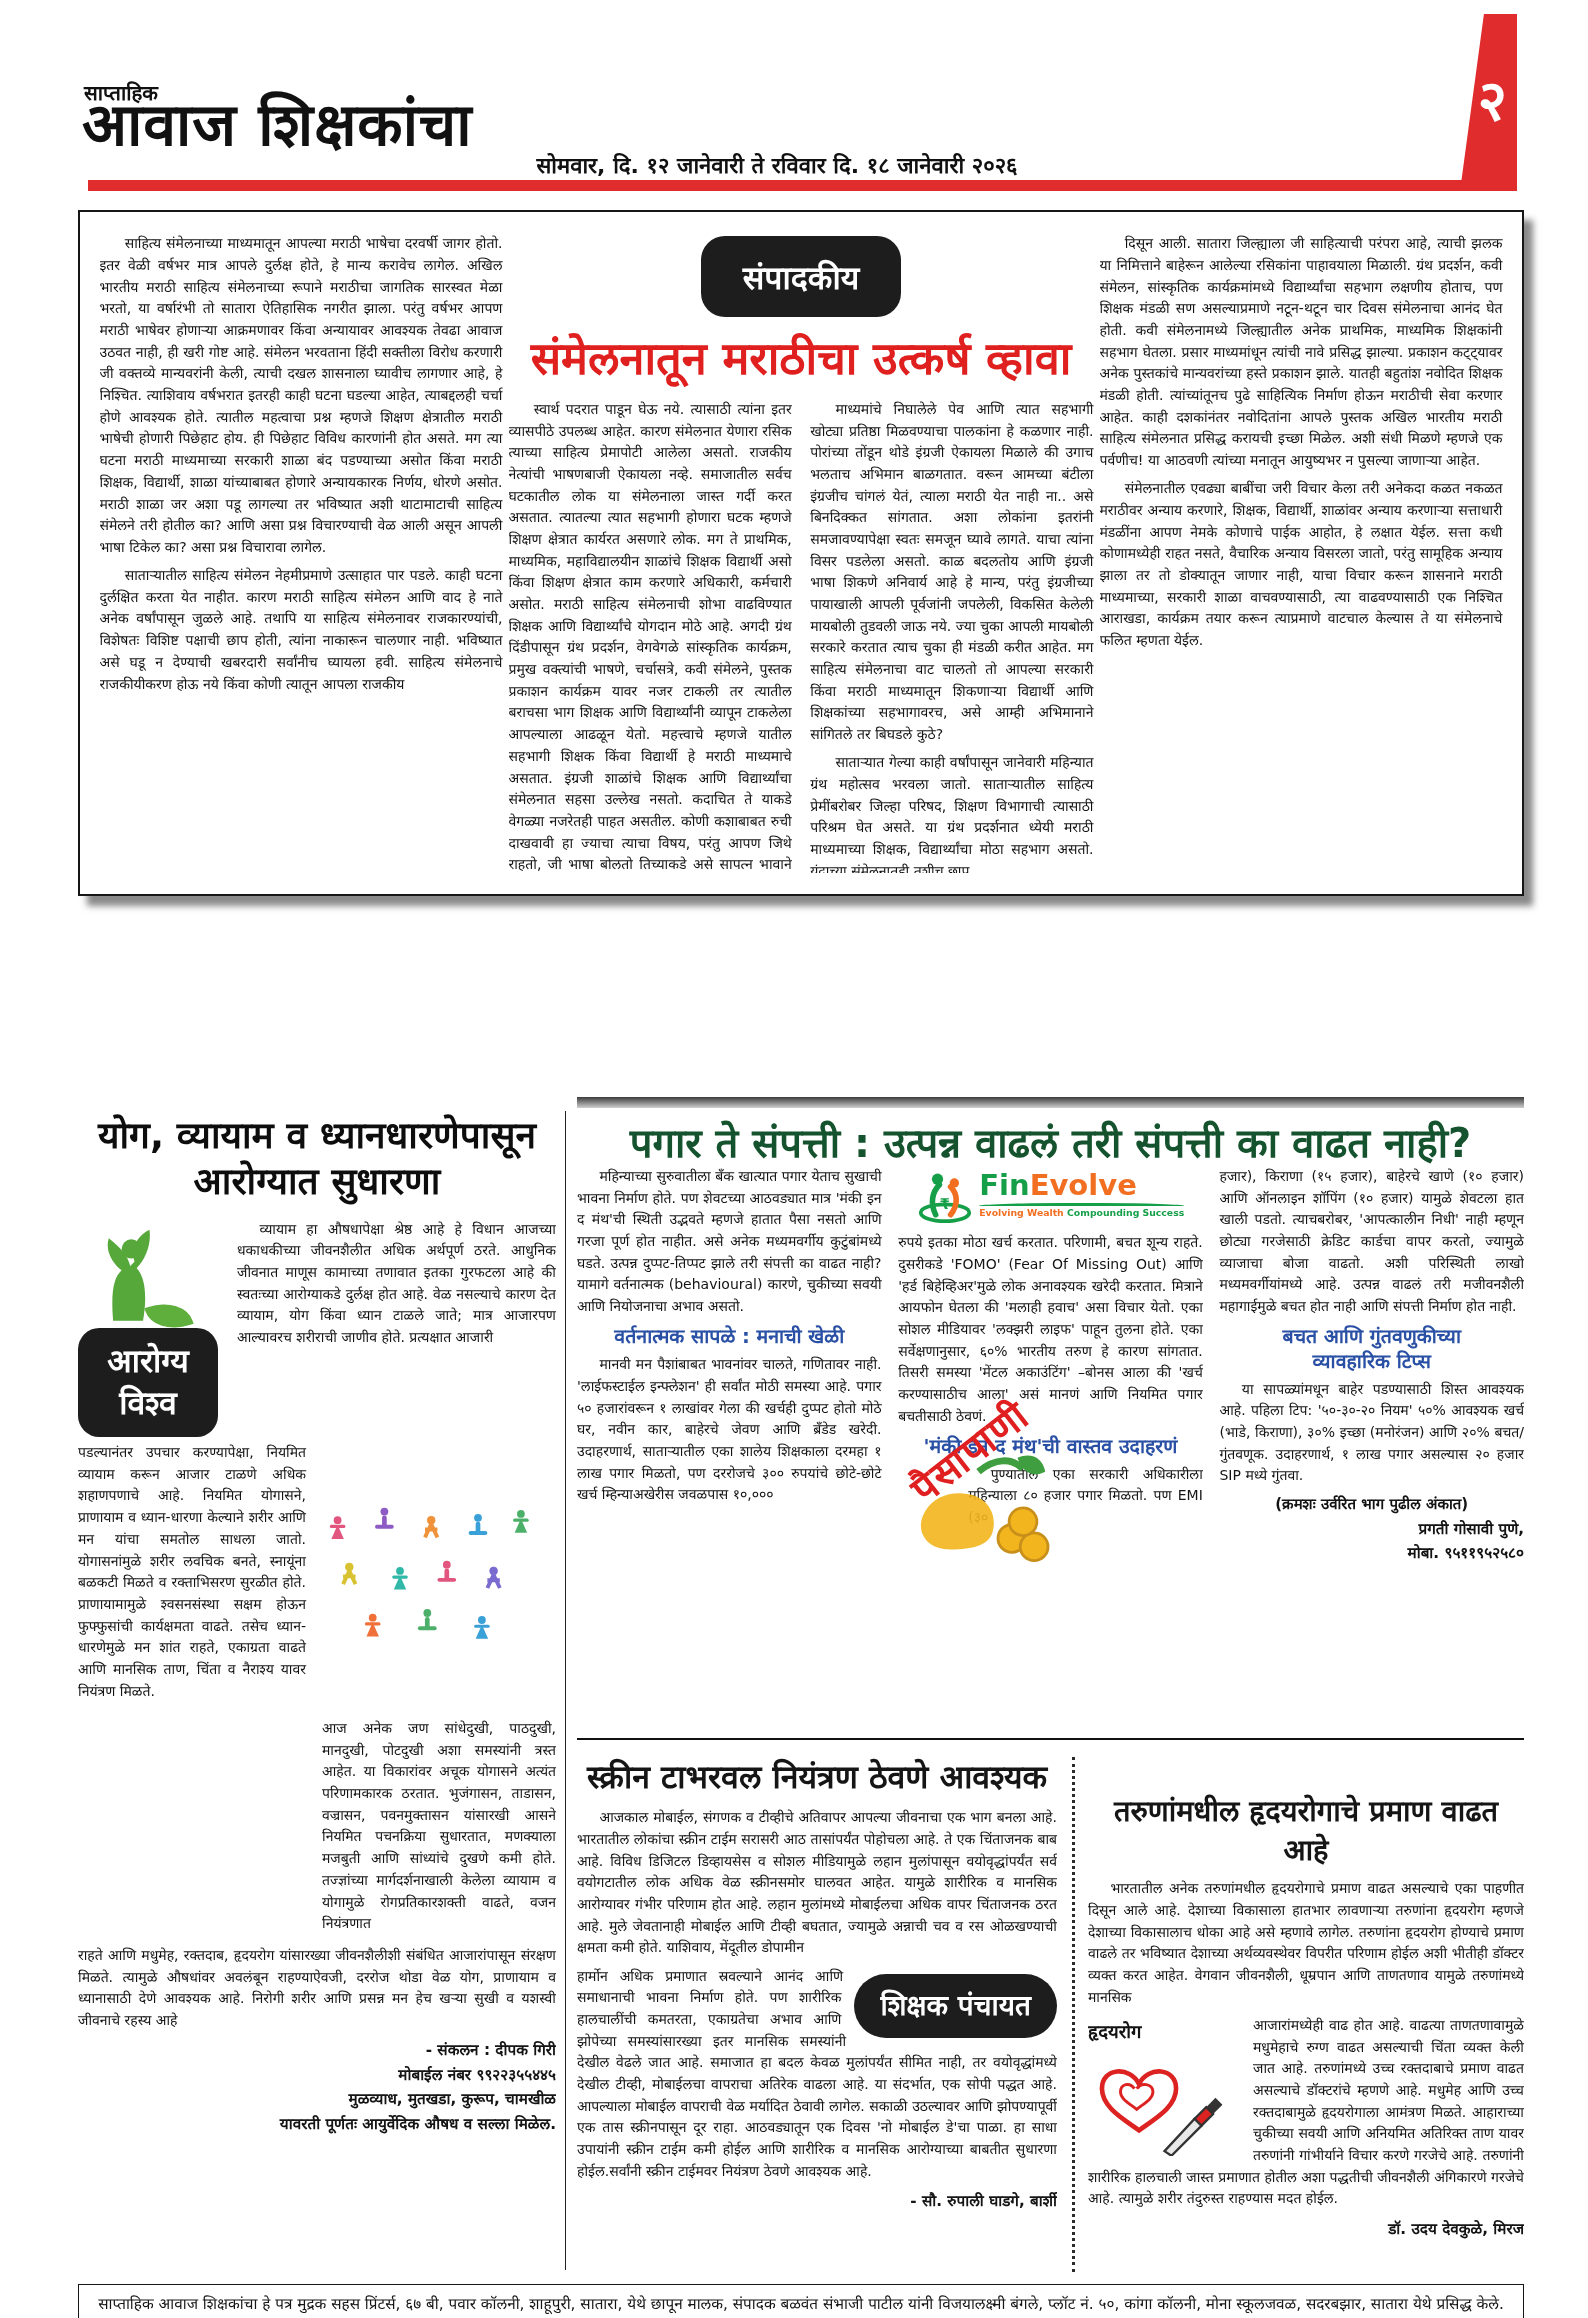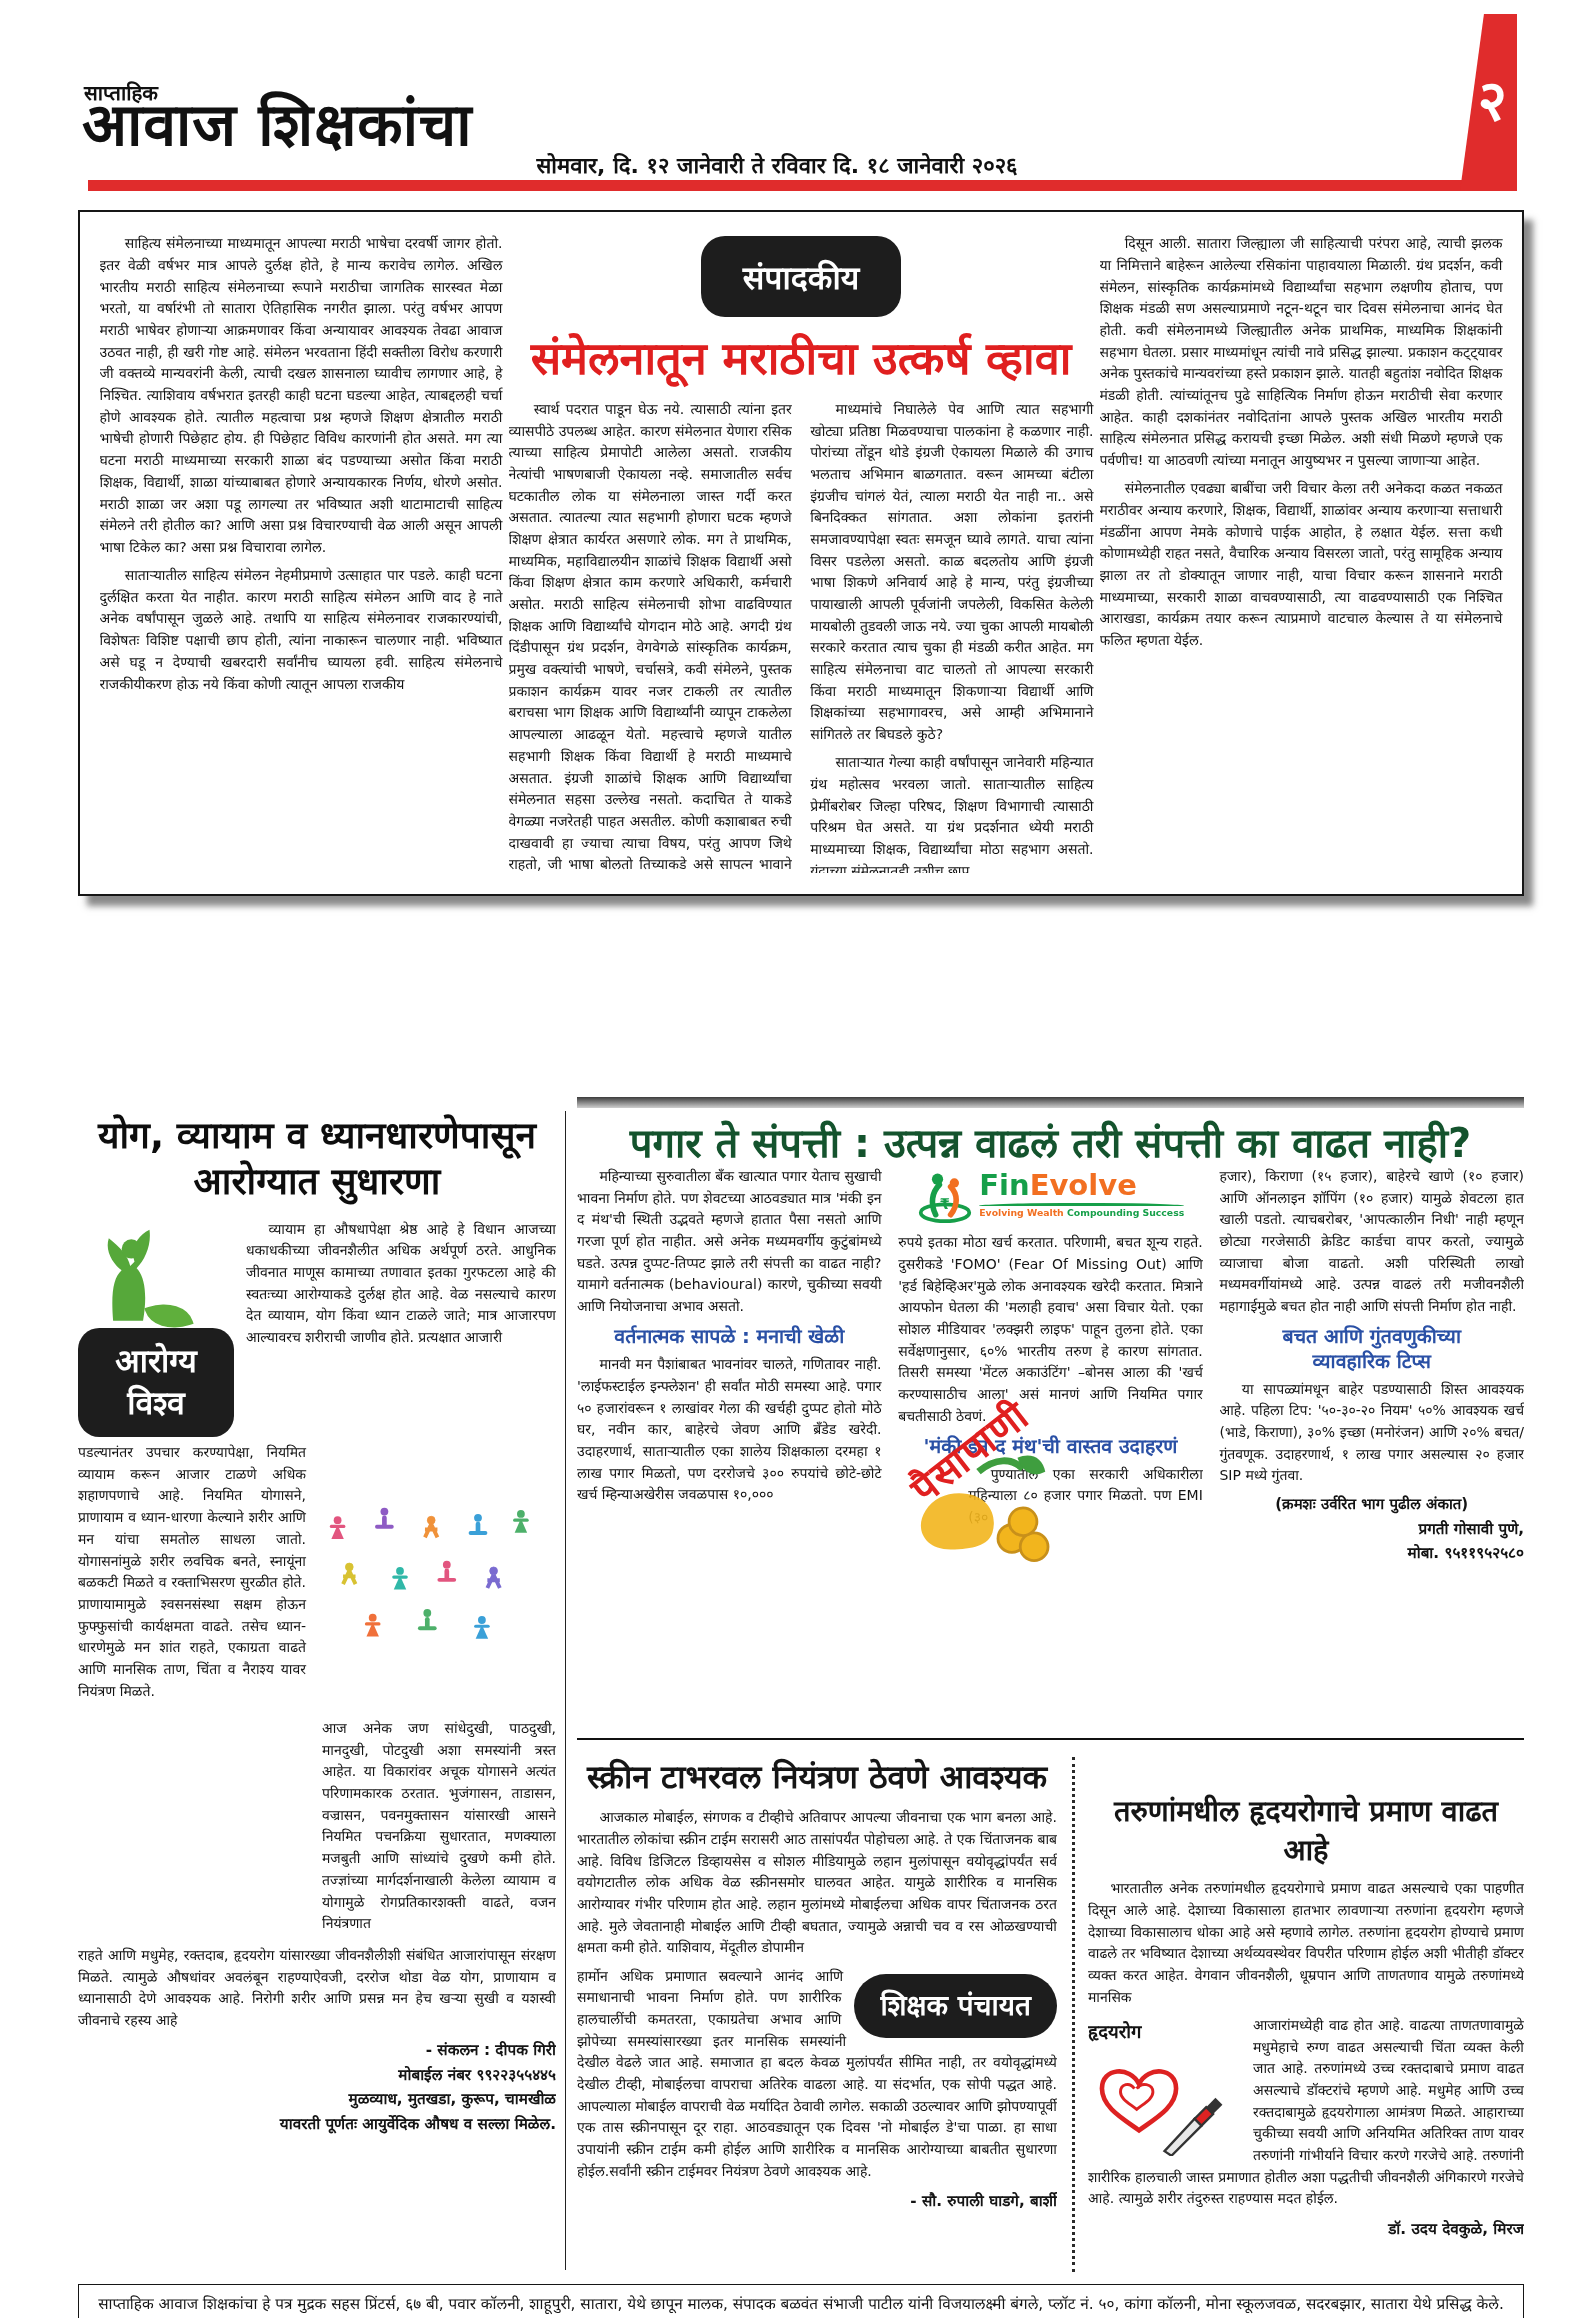--- a/index.html
+++ b/index.html
@@ -31,21 +31,21 @@
   .vrule-left{position:absolute;left:565px;top:1111px;width:1.4px;height:1159px;background:#222;}
   .vrule-dotted{position:absolute;left:1072px;top:1757px;width:0;height:515px;border-left:3.2px dotted #2a2a2a;}
   .hrule-mid{position:absolute;left:577px;top:1738px;width:947px;height:2.3px;background:#111;}
   
   .yoga{position:absolute;left:78px;top:1113px;width:478px;height:1164px;overflow:hidden;}
   .yoga-headline{font-size:37px;font-weight:bold;text-align:center;line-height:1.25;color:#0d0d0d;}
   .yoga-top{display:flex;gap:12px;margin-top:13px;}
   .yoga-side{flex:0 0 147px;position:relative;}
   .health-figure{display:block;margin:0 0 2.8px 2.8px;}
   .health-tag{position:relative;background:#1d1d1d;border-radius:21.3px;color:#fff;font-weight:bold;
-              font-size:32px;line-height:1.3;text-align:center;padding:13px 4.6px;width:156px;box-sizing:border-box;}
+              font-size:32px;line-height:1.3;text-align:center;padding:13px 4.6px;width:140px;box-sizing:border-box;}
   .health-tag .leaf{position:absolute;top:-27px;left:70px;width:42px;height:30px;background:#5faf3c;
                     border-radius:0 90% 0 90%;transform:rotate(-18deg);}
   .yoga-intro{flex:1;}
   .yoga-cols{display:flex;gap:16px;margin-top:4.6px;}
   .yoga-colA{flex:0 0 228px;}
   .yoga-colB{flex:1;}
   .yoga-collage{width:100%;height:260px;margin:1.9px 0 7.4px 0;}
   .yoga-close{margin-top:3.7px;}
   .yoga-byline{margin-top:6.5px;}
   

